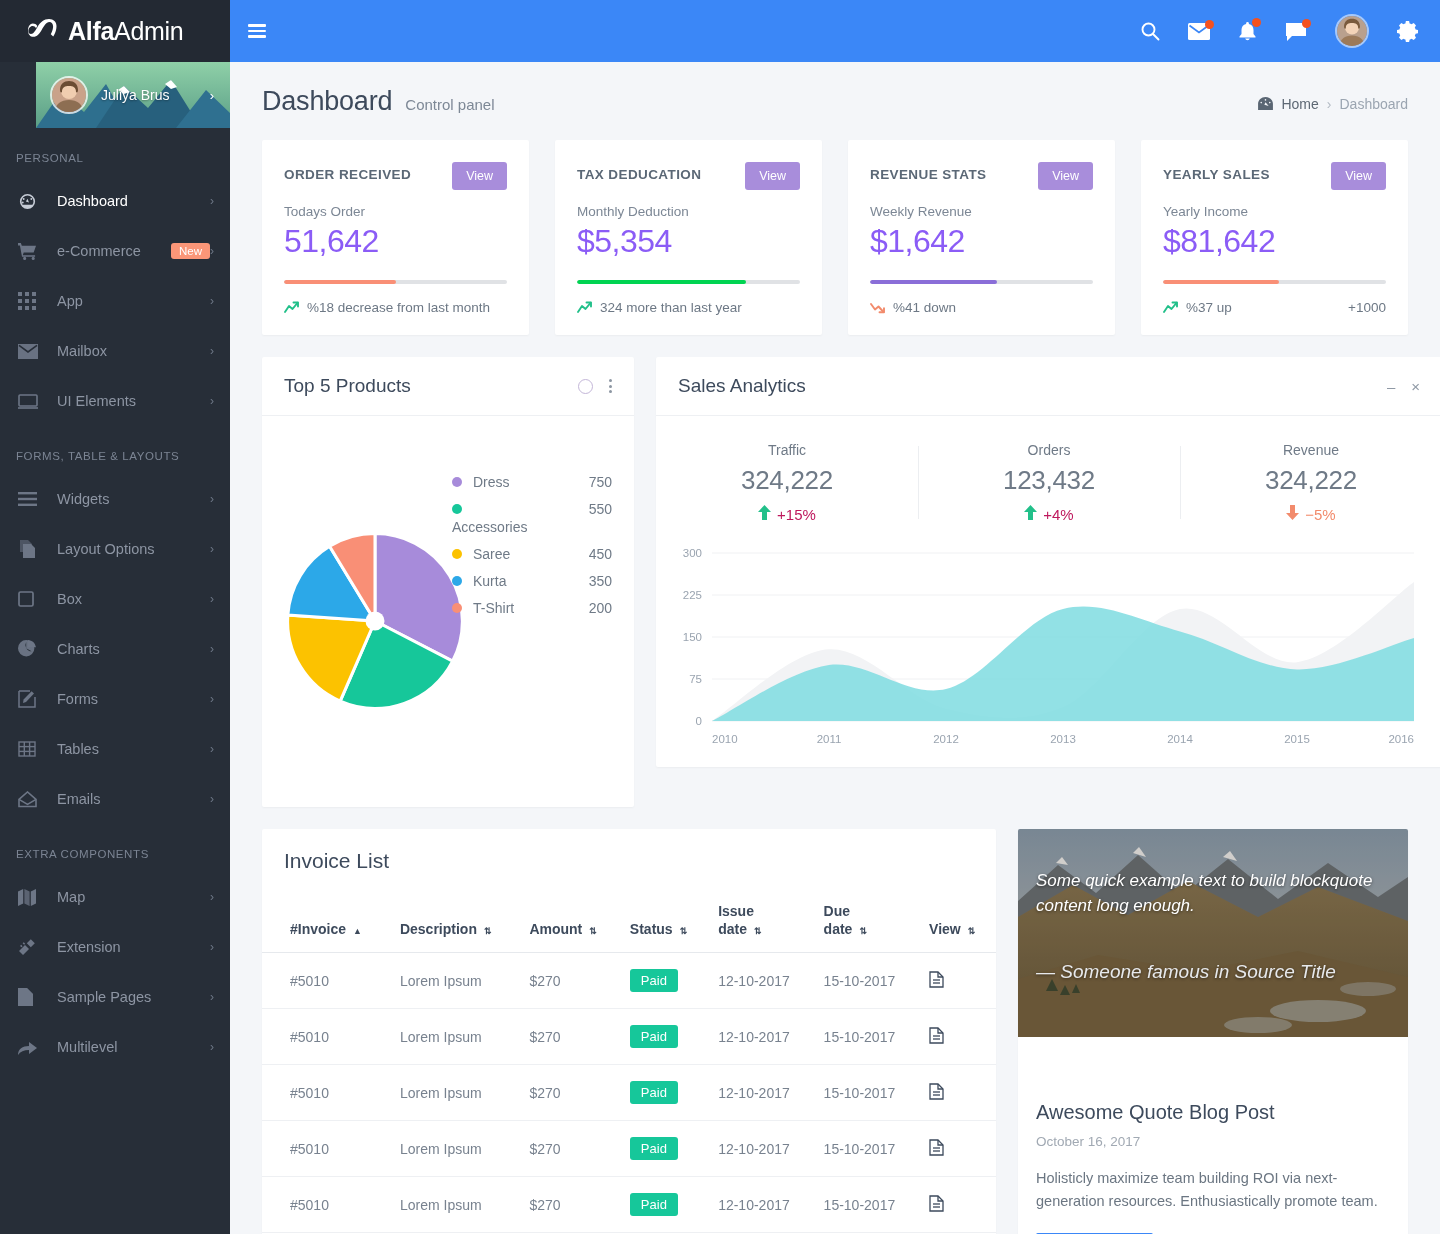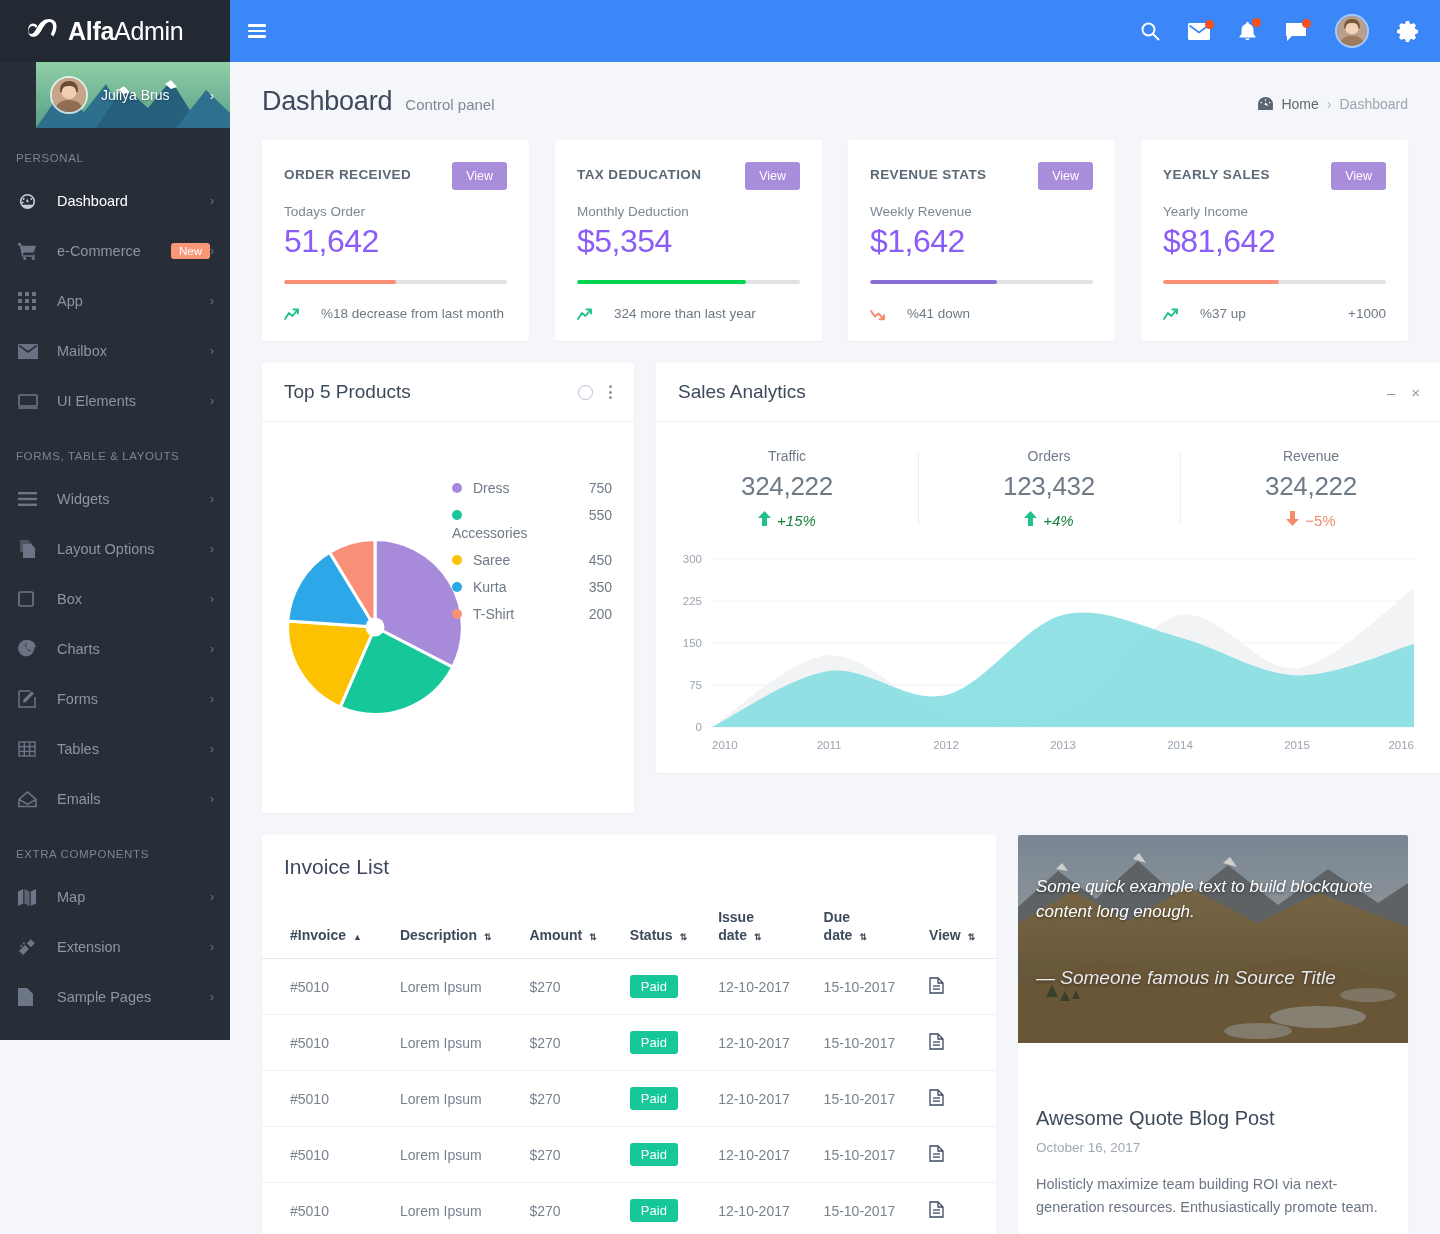--- a/index.html
+++ b/index.html
@@ -8,21 +8,21 @@
     font-family: "Liberation Sans", sans-serif;
     background: #f4f6f9;
     overflow: hidden;
   }
   .app { display: flex; width: 1440px; height: 1234px; }
 
   
   .sidebar {
     width: 230px; flex: 0 0 230px;
     background: #272e38;
-    height: 1040px;
+    height: 1234px;
     overflow: hidden;
     position: relative;
   }
   .brand {
     height: 62px; background: #232933;
     display: flex; align-items: center; gap: 10px;
     padding-left: 28px;
   }
   .brand-glyph {
     font-size: 30px; color: #fff; line-height: 1; font-weight: 400;
@@ -118,21 +118,21 @@
   }
   .view-btn {
     background: #a88ddb; color: #fff; border: none; border-radius: 3px;
     font-size: 12.5px; padding: 7px 14px; cursor: pointer;
     font-family: inherit;
   }
   .stat-sub { font-size: 13.5px; color: #7c8795; margin-top: 14px; }
   .stat-value { font-size: 32px; color: #8b5cf6; font-weight: 300; margin-top: 4px; letter-spacing: -.5px;}
   .bar-track { height: 4px; background: #e0e2e5; border-radius: 2px; margin-top: 20px; overflow: hidden;}
   .bar-fill { height: 100%; border-radius: 2px; }
-  .stat-foot { display: flex; align-items: flex-end; margin-top: 22px; font-size: 13.5px; color: #6d7885; gap: 14px; }
+  .stat-foot { display: flex; align-items: center; margin-top: 16px; font-size: 13.5px; color: #6d7885; }
   .trend-ico { margin-right: 8px; display: flex; }
   .stat-extra { margin-left: auto; color: #6d7885; font-size: 13.5px;}
 
   
   .mid-row { display: flex; gap: 22px; margin-top: 22px; align-items: flex-start; }
   .card { background: #fff; border-radius: 2px; box-shadow: 0 1px 2px rgba(0,0,0,.04); }
   .card-head {
     display: flex; align-items: center; padding: 18px 22px;
     border-bottom: 1px solid #eef0f3;
   }
@@ -158,21 +158,21 @@
 
   .analytics { flex: 1; }
   .an-metrics { display: flex; padding: 26px 0 6px 0; }
   .an-metric { flex: 1; text-align: center; position: relative; }
   .an-metric + .an-metric::before {
     content: ""; position: absolute; left: 0; top: 4px; bottom: 4px; width: 1px; background: #eceef1;
   }
   .an-label { font-size: 14px; color: #6f7a87; }
   .an-value { font-size: 26px; color: #6f7a87; font-weight: 300; margin-top: 7px; letter-spacing: -.3px;}
   .an-delta { font-size: 15px; margin-top: 9px; display: flex; align-items: center; justify-content: center; gap: 6px;}
-  .an-delta.up { color: #15803d; font-style: italic; }
+  .an-delta.up { color: #be185d; }
   .an-delta.down { color: #f28b6c; }
 
   .chart-area { padding: 14px 16px 10px 10px; }
   .axis-lbl { font-size: 11.5px; fill: #9aa4b0; font-family: "Liberation Sans", sans-serif; }
 
   
   .bot-row { display: flex; gap: 22px; margin-top: 22px; align-items: flex-start; }
   .invoice { flex: 1; }
   .inv-head { padding: 20px 22px 18px 22px; }
   .inv-head h3 { font-size: 21px; font-weight: 400; color: #3d4a5c; }

